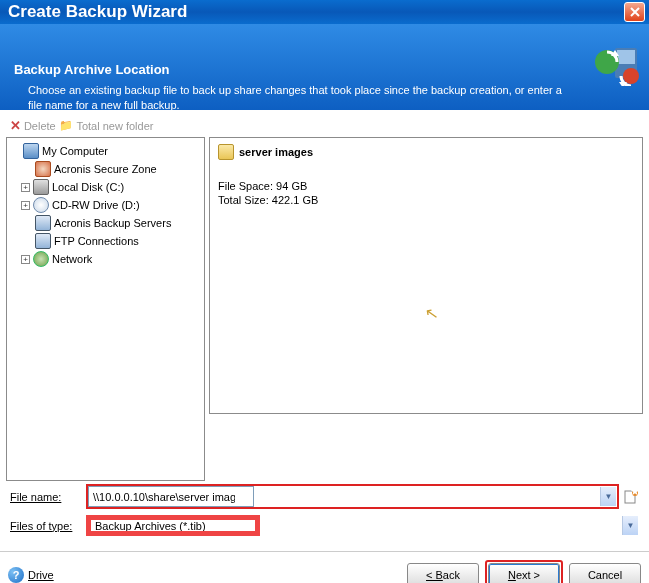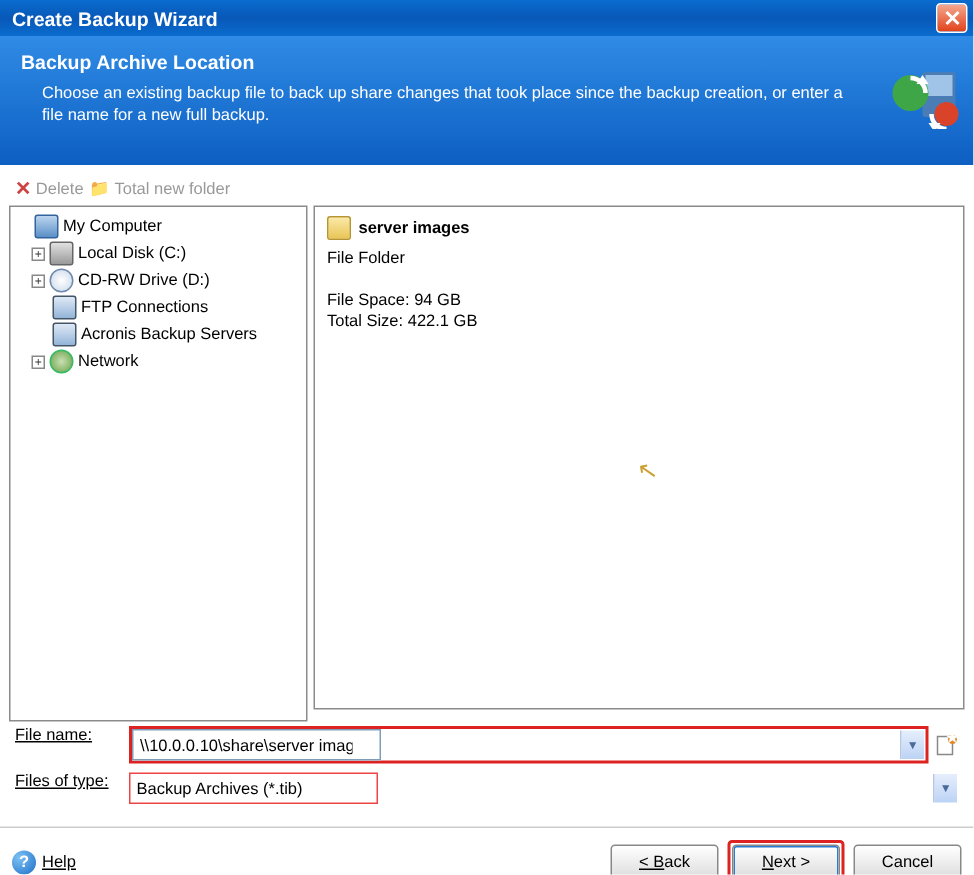--- a/index.html
+++ b/index.html
@@ -1,54 +1,54 @@
 <!DOCTYPE html>
 <html><head>
 <meta charset="utf-8">
 <style>
 * { box-sizing: border-box; margin: 0; padding: 0; font-family: Tahoma, sans-serif; font-size: 11px; }
 body { background: #fff; width: 649px; height: 583px; overflow: hidden; }
 
 .titlebar { height: 24px; background: linear-gradient(to bottom, #0a6cce, #0858b8, #0a6cce); color: #fff; display: flex; align-items: center; padding: 0 4px 0 8px; font-weight: bold; }
-.titlebar-text { flex: 1; font-size: 13px; }
+.titlebar-text { flex: 1; font-size: 17px; }
 .close-btn { width: 21px; height: 20px; background: linear-gradient(to bottom, #f5a88f, #e1421a); border: 1px solid #fff; border-radius: 3px; display: flex; align-items: center; justify-content: center; cursor: pointer; }
 .close-btn svg { width: 10px; height: 10px; }
 
 .header { height: 86px; background: linear-gradient(to bottom, #2f8be5, #0d5fc2); color: #fff; padding: 10px 14px; position: relative; }
-.header-title { font-size: 13px; font-weight: bold; margin-bottom: 6px; }
+.header-title { font-size: 13px; font-weight: bold; margin-bottom: 6px; margin-top: 28px; }
 .header-desc { font-size: 11px; line-height: 15px; padding-left: 14px; padding-right: 60px; }
 .header-icon { position: absolute; right: 8px; top: 14px; width: 48px; height: 48px; }
 
 .content { padding: 6px; }
 
 .toolbar { display: flex; align-items: center; padding: 2px 4px; gap: 4px; color: #999; }
 .toolbar-item { display: flex; align-items: center; gap: 3px; }
 .x-icon { color: #c44; font-weight: bold; font-size: 13px; }
 .folder-new { color: #d9a94f; }
 
 .panels { display: flex; gap: 4px; margin-top: 2px; }
 
 .tree-panel { width: 199px; height: 344px; border: 1px solid #8b8b8b; background: #fff; padding: 4px 2px; overflow: auto; }
 .tree-node { display: flex; align-items: center; gap: 3px; padding: 1px 0; cursor: default; white-space: nowrap; }
 .tree-node.indent1 { padding-left: 12px; }
 .tree-node.indent2 { padding-left: 12px; }
 .expander { width: 9px; height: 9px; border: 1px solid #888; display: flex; align-items: center; justify-content: center; font-size: 8px; line-height: 7px; color: #333; background: #fff; cursor: pointer; }
 .expander-spacer { width: 11px; }
 .tree-icon { width: 16px; height: 16px; flex-shrink: 0; }
 
-.detail-panel { flex: 1; height: 336px; border: 1px solid #8b8b8b; background: #fff; padding: 6px 8px; position: relative; }
+.detail-panel { flex: 1; height: 277px; border: 1px solid #8b8b8b; background: #fff; padding: 6px 8px; position: relative; }
 .detail-title { display: flex; align-items: center; gap: 5px; font-weight: bold; font-size: 12px; margin-bottom: 6px; }
 .detail-line { font-size: 11px; margin-bottom: 2px; }
 .detail-gap { height: 14px; }
 .cursor { position: absolute; left: 215px; top: 166px; font-size: 16px; color: #cca033; transform: rotate(-10deg); }
 
-.field-row { display: flex; align-items: flex-start; padding: 3px 4px; gap: 4px; }
+.field-row { display: flex; align-items: center; padding: 3px 4px; gap: 4px; }
 .field-label { width: 72px; text-decoration: underline; }
 .field-input-wrap { flex: 1; display: flex; align-items: center; gap: 4px; }
-.text-input { flex: 1; height: 21px; border: 1px solid #ef4444; padding: 2px 18px 2px 4px; font-size: 11px; position: relative; }
+.text-input { flex: 1; height: 21px; border: 5px solid #ef4444; padding: 2px 18px 2px 4px; font-size: 11px; position: relative; }
 .combo-wrap { flex: 1; position: relative; }
 .combo-arrow { position: absolute; right: 1px; top: 1px; width: 16px; height: 19px; background: linear-gradient(to bottom,#e6eefc,#bcd3f5); border-left: 1px solid #b6c8e3; display: flex; align-items: center; justify-content: center; color: #4a6a99; font-size: 8px; cursor: pointer; }
 .highlight-box { border: 2px solid #d22; padding: 0; }
 .highlight-box .text-input { border: 1px solid #7e9db9; }
 .new-file-icon { width: 16px; height: 16px; cursor: pointer; }
 
 .footer { border-top: 1px solid #ccc; margin-top: 6px; padding: 8px; display: flex; align-items: center; gap: 6px; }
 .help { display: flex; align-items: center; gap: 4px; }
 .help-icon { width: 16px; height: 16px; border-radius: 50%; background: radial-gradient(circle at 30% 30%, #7cc0f4, #1e6fc7); color: #fff; display: flex; align-items: center; justify-content: center; font-weight: bold; font-size: 11px; }
 .help-text { text-decoration: underline; }
@@ -108,53 +108,57 @@
     </div>
   </div>
 
   <div class="panels">
     <div class="tree-panel">
       <div class="tree-node">
         <span class="expander-spacer"></span>
         <span class="tree-icon icon-monitor"></span>
         <span>My Computer</span>
       </div>
+      <div class="tree-node indent1">
+        <span class="expander-spacer"></span>
+        <span class="tree-icon icon-disk-red"></span>
+        <span>Acronis Secure Zone</span>
+      </div>
       <div class="tree-node indent2">
         <span class="expander">+</span>
         <span class="tree-icon icon-disk"></span>
         <span>Local Disk (C:)</span>
       </div>
       <div class="tree-node indent2">
         <span class="expander">+</span>
         <span class="tree-icon icon-cd"></span>
         <span>CD-RW Drive (D:)</span>
       </div>
       <div class="tree-node indent1">
         <span class="expander-spacer"></span>
         <span class="tree-icon icon-server"></span>
+        <span>Acronis Backup Servers</span>
+      </div>
+      <div class="tree-node indent1">
+        <span class="expander-spacer"></span>
+        <span class="tree-icon icon-server"></span>
         <span>FTP Connections</span>
-      </div>
-      <div class="tree-node indent1">
-        <span class="expander-spacer"></span>
-        <span class="tree-icon icon-server"></span>
-        <span>Acronis Backup Servers</span>
       </div>
       <div class="tree-node indent2">
         <span class="expander">+</span>
         <span class="tree-icon icon-net"></span>
         <span>Network</span>
       </div>
     </div>
 
     <div class="detail-panel">
       <div class="detail-title">
         <span class="tree-icon icon-folder"></span>
         <span>server images</span>
       </div>
-      <div class="detail-line">File Folder</div>
       <div class="detail-gap"></div>
       <div class="detail-line">
         <span>File Space:</span> <span>94 GB</span>
       </div>
       <div class="detail-line">
         <span>Total Size:</span> <span>422.1 GB</span>
       </div>
       <div class="cursor">↖</div>
     </div>
   </div>
@@ -183,21 +187,21 @@
         <input type="text" class="text-input" readonly="" value="Backup Archives (*.tib)" style="">
         <div class="combo-arrow">▼</div>
       </div>
     </div>
   </div>
 </div>
 
 <div class="footer">
   <div class="help">
     <span class="help-icon">?</span>
-    <span class="help-text">Help</span>
+    <span class="help-text">Drive</span>
   </div>
   <div class="spacer"></div>
   <div class="btn">
       <span><span class="ul">&lt; B</span>ack</span>
     </div>
   <div class="btn-outline-red">
     <div class="btn default">
         <span><span class="ul">N</span>ext &gt;</span>
       </div>
   </div>

